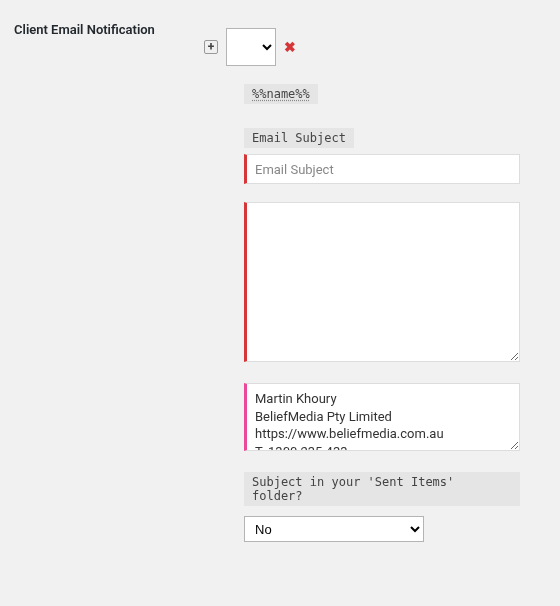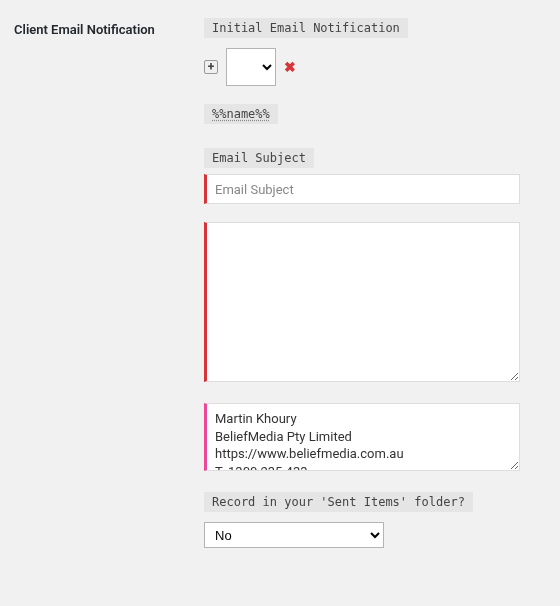--- a/index.html
+++ b/index.html
@@ -70,21 +70,21 @@
     border: 1px solid #b4b4b4;
     background: #fff;
     height: 22px;
   }
   .x-icon {
     color: #d63638;
     font-weight: bold;
     font-size: 14px;
     cursor: pointer;
   }
-  .section { margin-top: 18px; }
+  .section { margin-top: 18px; margin-left: 40px; }
   .section .mono-label { margin-bottom: 6px; }
   input.text-field, textarea.text-field {
     width: 100%;
     border: 1px solid #ddd;
     border-left: 3px solid #d63638;
     padding: 6px 8px;
     font-size: 13px;
     font-family: -apple-system, BlinkMacSystemFont, "Segoe UI", Roboto, sans-serif;
     color: #333;
     resize: both;
@@ -104,23 +104,20 @@
     margin-top: 4px;
   }
 </style>
 </head>
 <body>
 
 <div class="wrap">
   <div class="left-label">Client Email Notification</div>
 
   <div class="right-col">
-    <div class="topline">
-      <span class="mono-label">Initial Email Notification</span>
-    </div>
 
     <div class="row2">
       <span class="plus-icon">+</span>
       <select class="small"><option value="Yes">Yes</option><option value="No">No</option></select>
       <span class="x-icon">✖</span>
     </div>
 
     <div class="section">
       <span class="mono-label dotted">%%name%%</span>
     </div>
@@ -136,18 +133,18 @@
 
     <div class="section">
       <textarea class="text-field sig" style="">Martin Khoury
 BeliefMedia Pty Limited
 https://www.beliefmedia.com.au
 T. 1300 235 433
 M. 0400 777 300</textarea>
     </div>
 
     <div class="section">
-      <div><span class="mono-label">Record in your 'Sent Items' folder?</span></div>
+      <div><span class="mono-label">Subject in your 'Sent Items' folder?</span></div>
       <select class="wide"><option value="No">No</option><option value="Yes">Yes</option></select>
     </div>
 
   </div>
 </div>
 
 </body></html>

